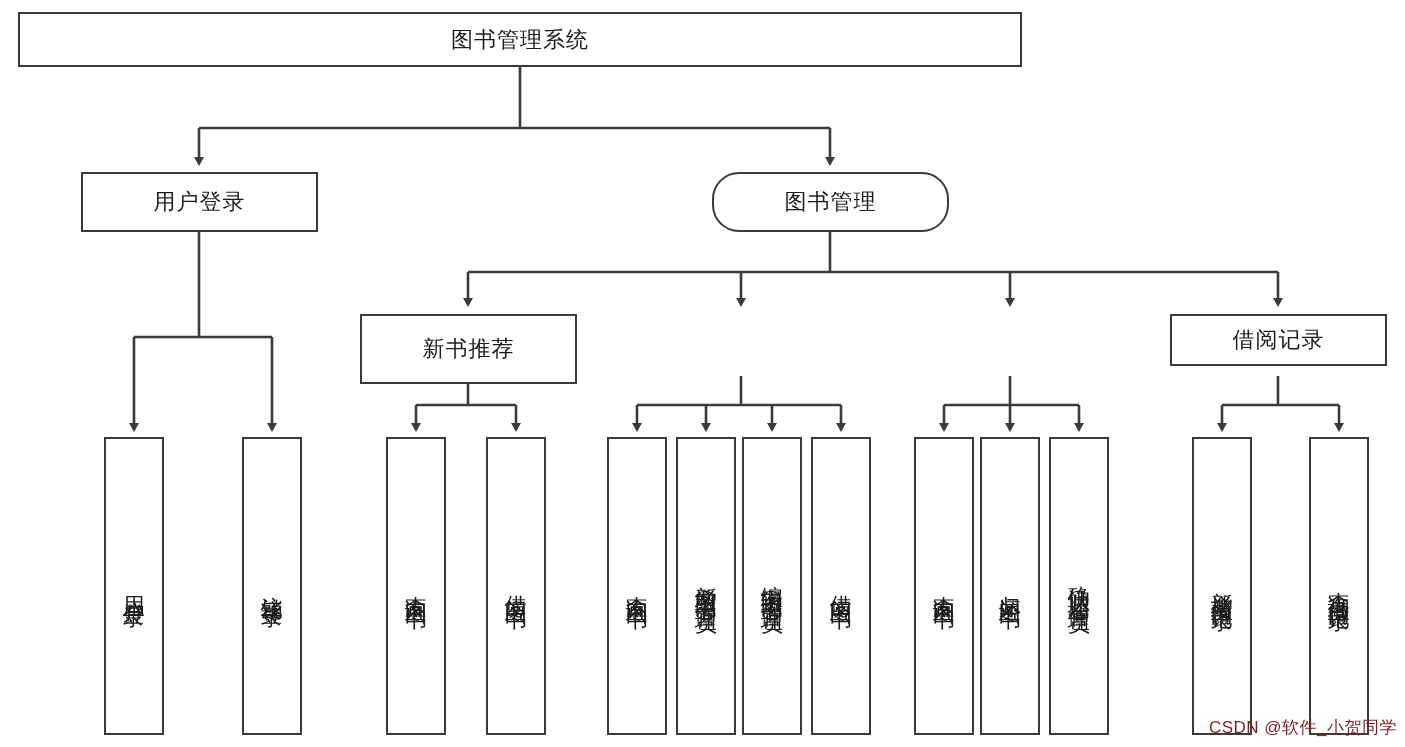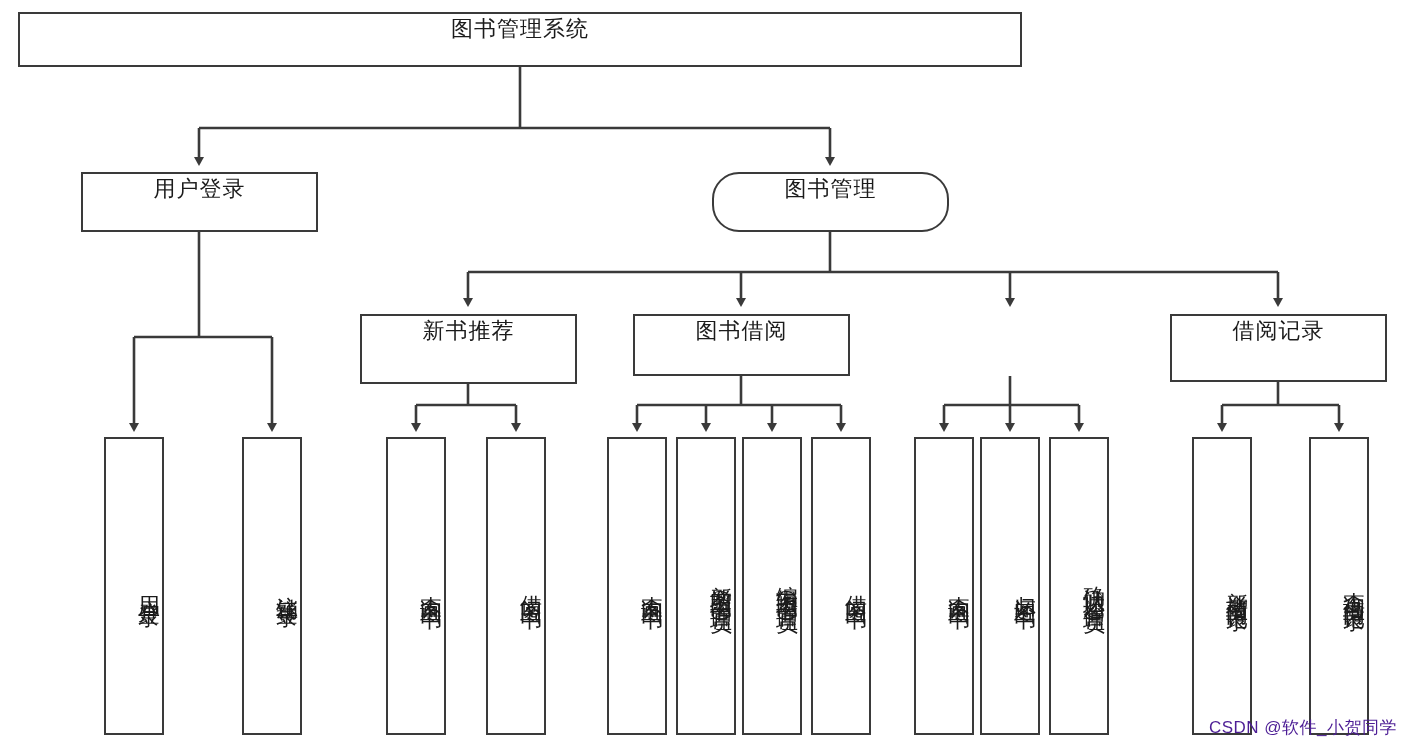--- a/index.html
+++ b/index.html
@@ -24,20 +24,21 @@
     width: 1405px;
     height: 747px;
     pointer-events: none;
   }
   .node {
     position: absolute;
     box-sizing: border-box;
     border: 2.5px solid #3a3a3a;
     background: #ffffff;
     display: flex;
+    align-items: center;
     justify-content: center;
     color: #1b1b1b;
     text-align: center;
   }
   .node.horiz {
     font-size: 22px;
     letter-spacing: 1px;
   }
   .node.vert {
     writing-mode: vertical-rl;
@@ -52,21 +53,21 @@
     writing-mode: vertical-rl;
     text-orientation: upright;
     display: block;
     white-space: normal;
   }
   #watermark {
     position: absolute;
     right: 8px;
     bottom: 8px;
     font-size: 17px;
-    color: #4c1d95;
+    color: #7f1d1d;
     letter-spacing: 0.5px;
     white-space: nowrap;
   }
 </style>
 </head>
 <body>
 
 <div id="canvas">
 
   <svg class="edges" viewBox="0 0 1405 747" xmlns="http://www.w3.org/2000/svg">
@@ -126,24 +127,21 @@
   <div class="node horiz" style="left:81px; top:172px; width:237px; height:60px;">
     <span>用户登录</span>
   </div>
   <div class="node horiz" style="left:712px; top:172px; width:237px; height:60px;border-radius:27px;">
     <span>图书管理</span>
   </div>
 
   <div class="node horiz" style="left:360px; top:314px; width:217px; height:70px;">
     <span>新书推荐</span>
   </div>
-  <div class="node horiz" style="left:633px; top:314px; width:217px; height:62px;">
-    <span>图书借阅</span>
-  </div>
-  <div class="node horiz" style="left:1170px; top:314px; width:217px; height:68px;">
+  <div class="node horiz" style="left:1170px; top:314px; width:217px; height:52px;">
     <span>借阅记录</span>
   </div>
 
   <div class="node vert" style="left:104px; top:437px; width:60px; height:298px;">
     <span class="vtext">用户登录</span>
   </div>
   <div class="node vert" style="left:242px; top:437px; width:60px; height:298px;">
     <span class="vtext">注销登录</span>
   </div>
 

